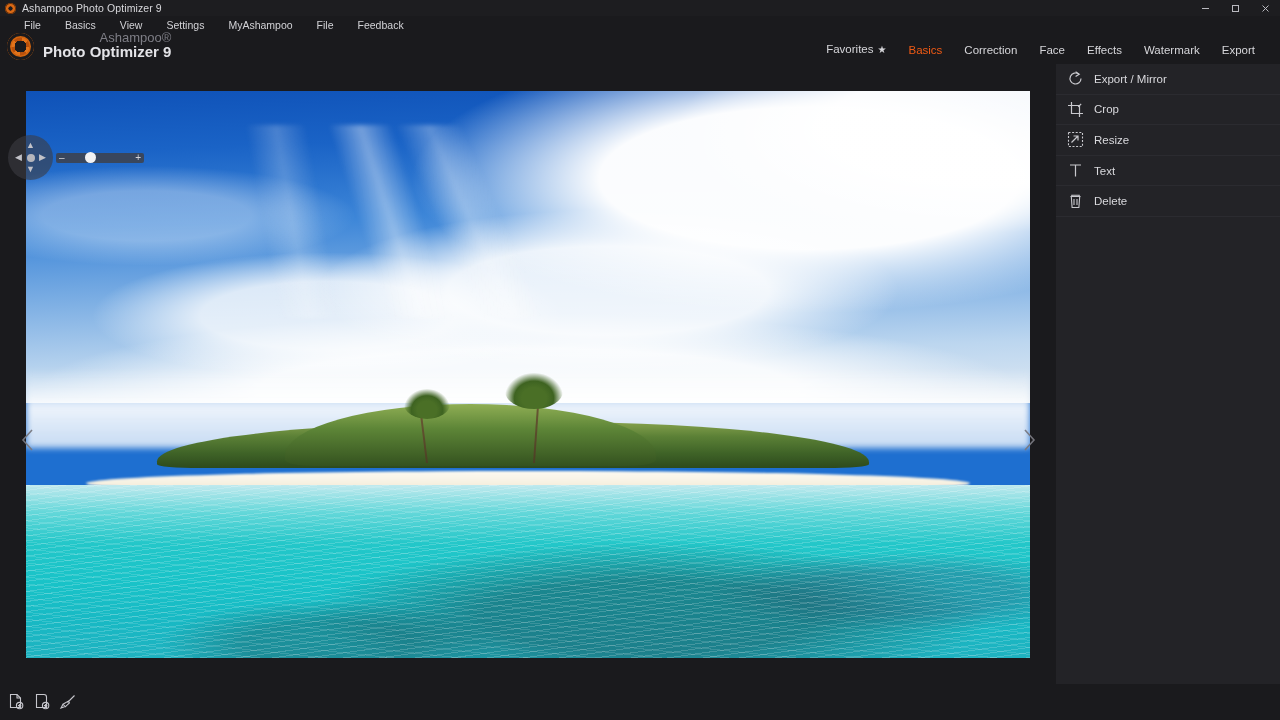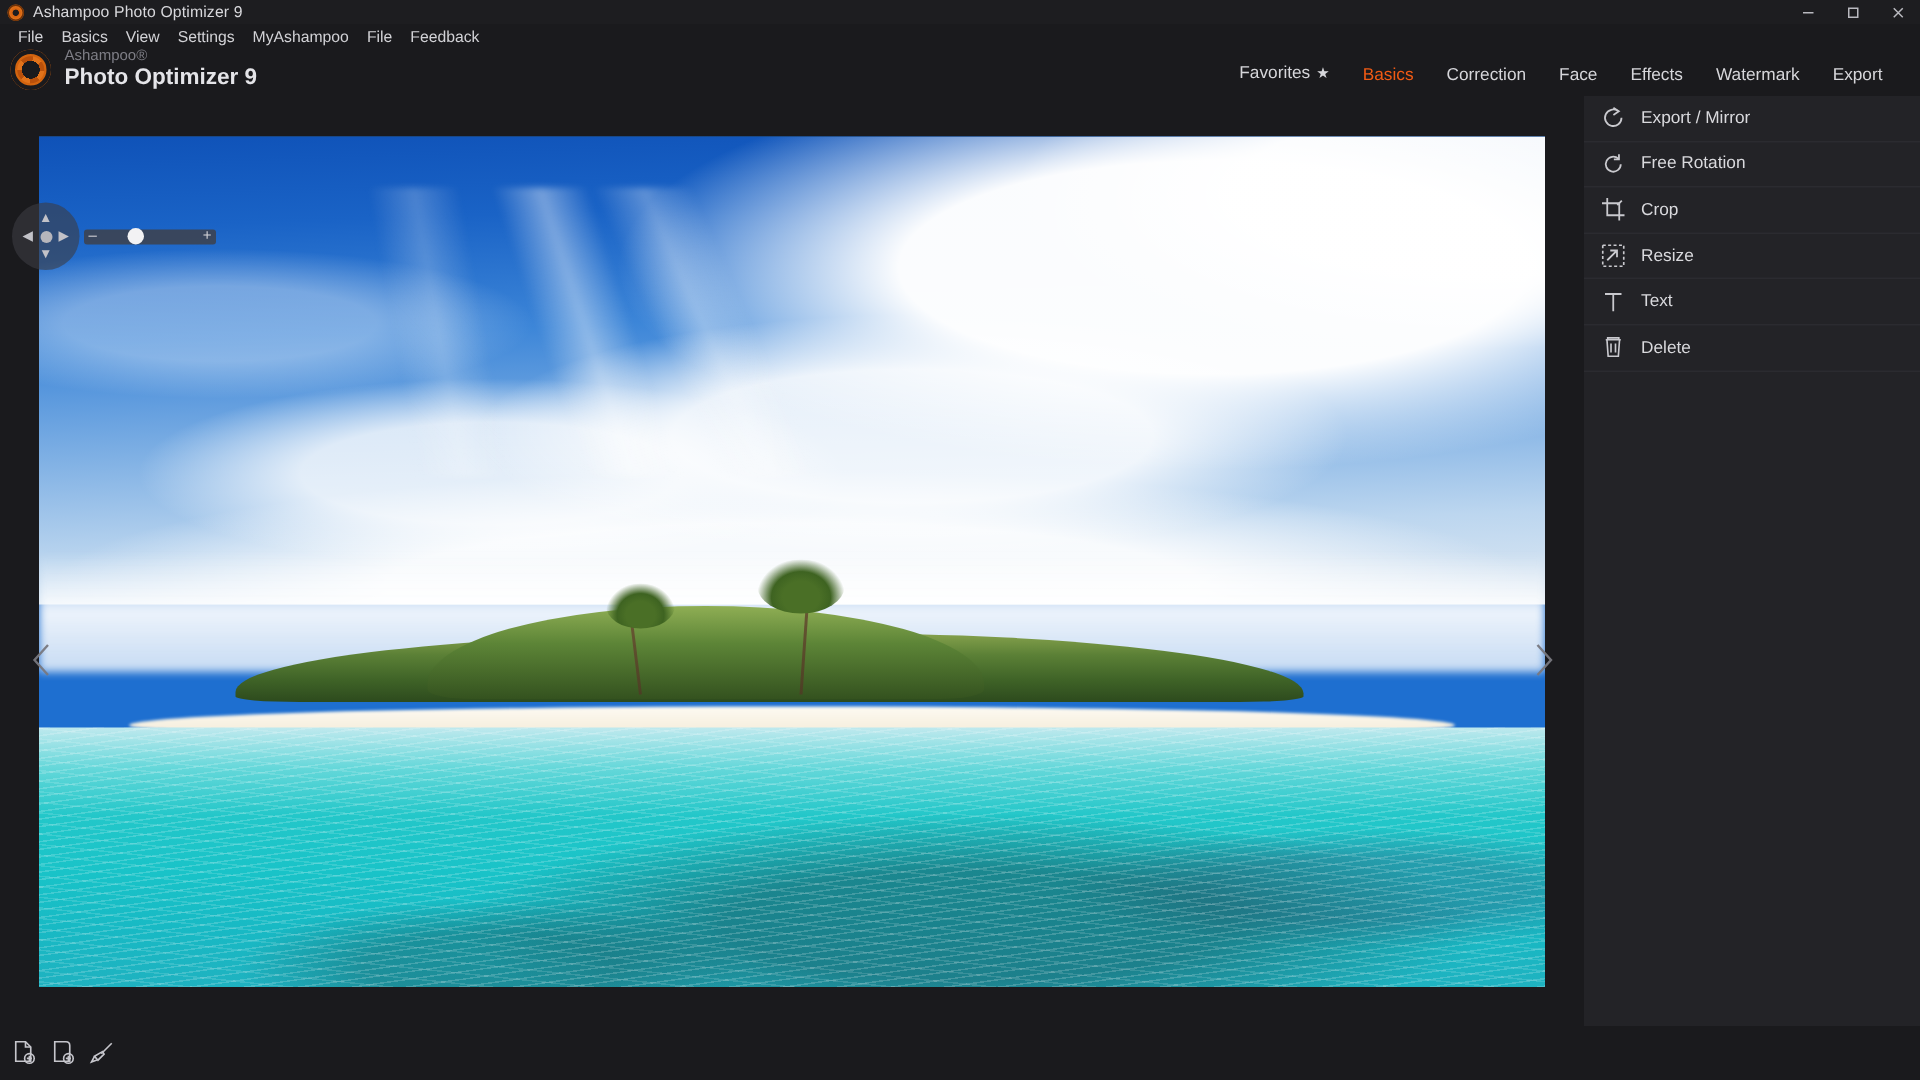--- a/index.html
+++ b/index.html
@@ -3,21 +3,21 @@
 <meta charset="utf-8">
 <style>
   * { box-sizing: border-box; margin: 0; padding: 0; }
   html, body {
     width: 1280px; height: 720px;
     background: #1a1a1d;
     font-family: "Liberation Sans", sans-serif;
     overflow: hidden;
     -webkit-font-smoothing: antialiased;
   }
-  .app { position: relative; width: 1280px; height: 720px; background: #1a1a1d; }
+  .app { position: relative; width: 1280px; height: 720px; background: #1a1a1d; text-align: right; }
 
   
   .titlebar {
     position: absolute; top: 0; left: 0; width: 1280px; height: 16px;
     background: #1d1d20; display: flex; align-items: center;
   }
   .tb-icon { width: 11px; height: 11px; margin-left: 5px; margin-right: 6px; position: relative; }
   .tb-icon .iris {
     width: 11px; height: 11px; border-radius: 50%;
     background: radial-gradient(circle at 50% 50%, #1d1d20 24%, #d4610f 30%, #e2731b 60%, #8a3b06 100%);
@@ -30,21 +30,21 @@
     color: #b9b9bf;
   }
   .winbtn svg { display: block; }
 
   
   .menubar {
     position: absolute; top: 16px; left: 0; width: 1280px; height: 18px;
     background: #1a1a1d; display: flex; align-items: center; padding-left: 6px;
   }
   .menu-item {
-    font-size: 10.5px; color: #d2d2d6; padding: 0 6px; line-height: 18px; white-space: nowrap;
+    font-size: 10.5px; color: #d2d2d6; padding: 0 6px; line-height: 18px; white-space: nowrap; margin-left: 12px;
   }
 
   
   .header {
     position: absolute; top: 34px; left: 0; width: 1280px; height: 30px;
     background: #1a1a1d;
   }
   .brand { position: absolute; left: 7px; top: -1px; display: flex; align-items: center; }
   .brand-logo {
     width: 27px; height: 27px; border-radius: 50%; margin-right: 9px; flex: none;
@@ -53,21 +53,21 @@
       conic-gradient(from 10deg, #e2731b 0 12%, #b9500b 12% 24%, #e2731b 24% 36%,
                      #b9500b 36% 48%, #e2731b 48% 60%, #b9500b 60% 72%,
                      #e2731b 72% 84%, #b9500b 84% 100%);
       box-shadow: inset 0 0 0 1.5px #1a1a1d;
   }
   .brand-logo::after {
     content: ""; display: block; width: 27px; height: 27px; border-radius: 50%;
     box-shadow: inset 0 0 0 3px #1a1a1d, inset 0 0 0 4.5px #d2640f;
   }
   .brand-text { display: flex; flex-direction: column; justify-content: center; }
-  .brand-sup { font-size: 10px; color: #7e7e86; line-height: 10px; }
+  .brand-sup { font-size: 13px; color: #7e7e86; line-height: 10px; }
   .brand-name { font-size: 15px; color: #e4e4e8; line-height: 17px; font-weight: 700; }
 
   .nav { position: absolute; right: 14px; top: 7px; display: flex; align-items: center; }
   .nav-item {
     font-size: 11.5px; color: #d6d6da; padding: 0 11px; white-space: nowrap; line-height: 16px;
   }
   .nav-item.active { color: #f05a14; }
   .nav-star { margin-left: 4px; font-size: 10px; }
 
   
@@ -344,29 +344,20 @@
     <div class="side-item">
       <span class="side-ico">
         <svg width="17" height="17" viewBox="0 0 17 17" stroke="currentColor" stroke-width="1.2" fill="none">
           <path d="M14 8.5a5.5 5.5 0 1 1-2.2-4.4"></path>
             <path d="M8.6 1.8l3.6 2.4-3.6 2.4"></path>
         </svg>
       </span>
       <span class="side-label">Export / Mirror</span>
     </div>
 
-    <div class="side-item">
-      <span class="side-ico">
-        <svg width="17" height="17" viewBox="0 0 17 17" stroke="currentColor" stroke-width="1.2" fill="none">
-          <path d="M13.5 8.5a5 5 0 1 1-1.6-3.7"></path>
-            <path d="M12.3 1.8v3.4H8.9"></path>
-        </svg>
-      </span>
-      <span class="side-label">Free Rotation</span>
-    </div>
 
     <div class="side-item">
       <span class="side-ico">
         <svg width="17" height="17" viewBox="0 0 17 17" stroke="currentColor" stroke-width="1.2" fill="none">
           <path d="M4.5 1v11.5H16"></path>
             <path d="M1 4.5h11.5V16"></path>
             <path d="M11.2 5.8l3-3"></path>
         </svg>
       </span>
       <span class="side-label">Crop</span>

